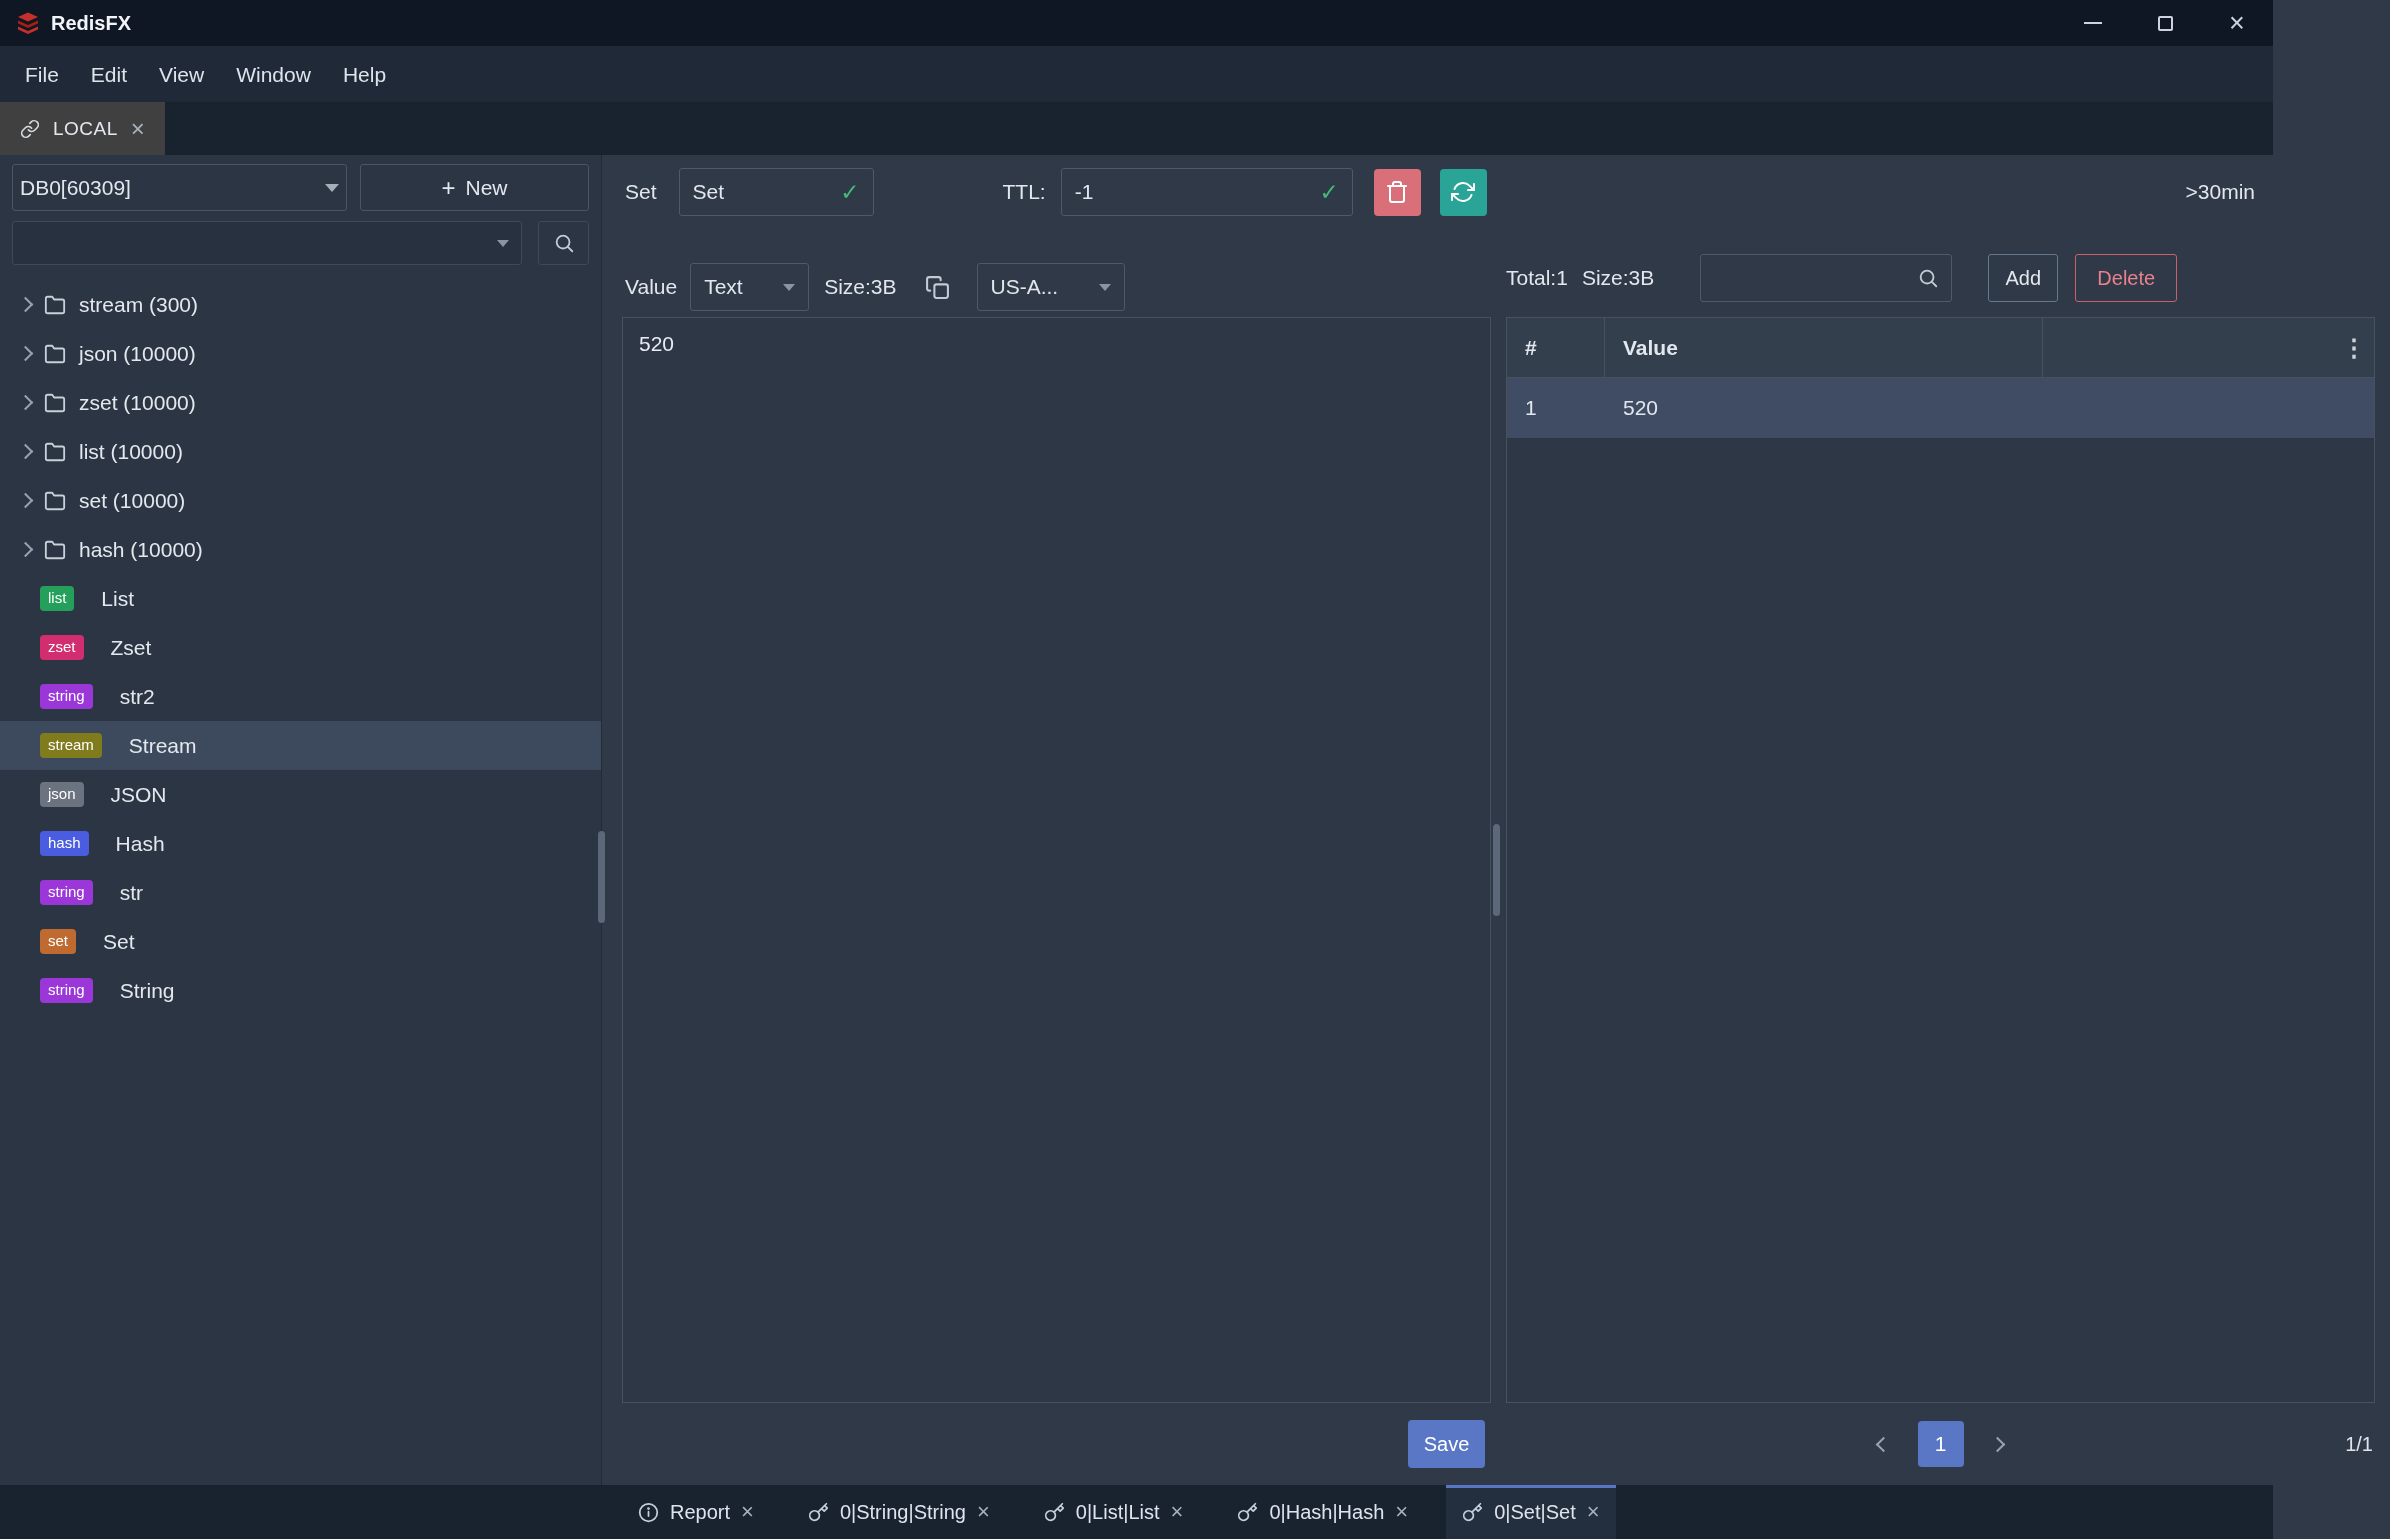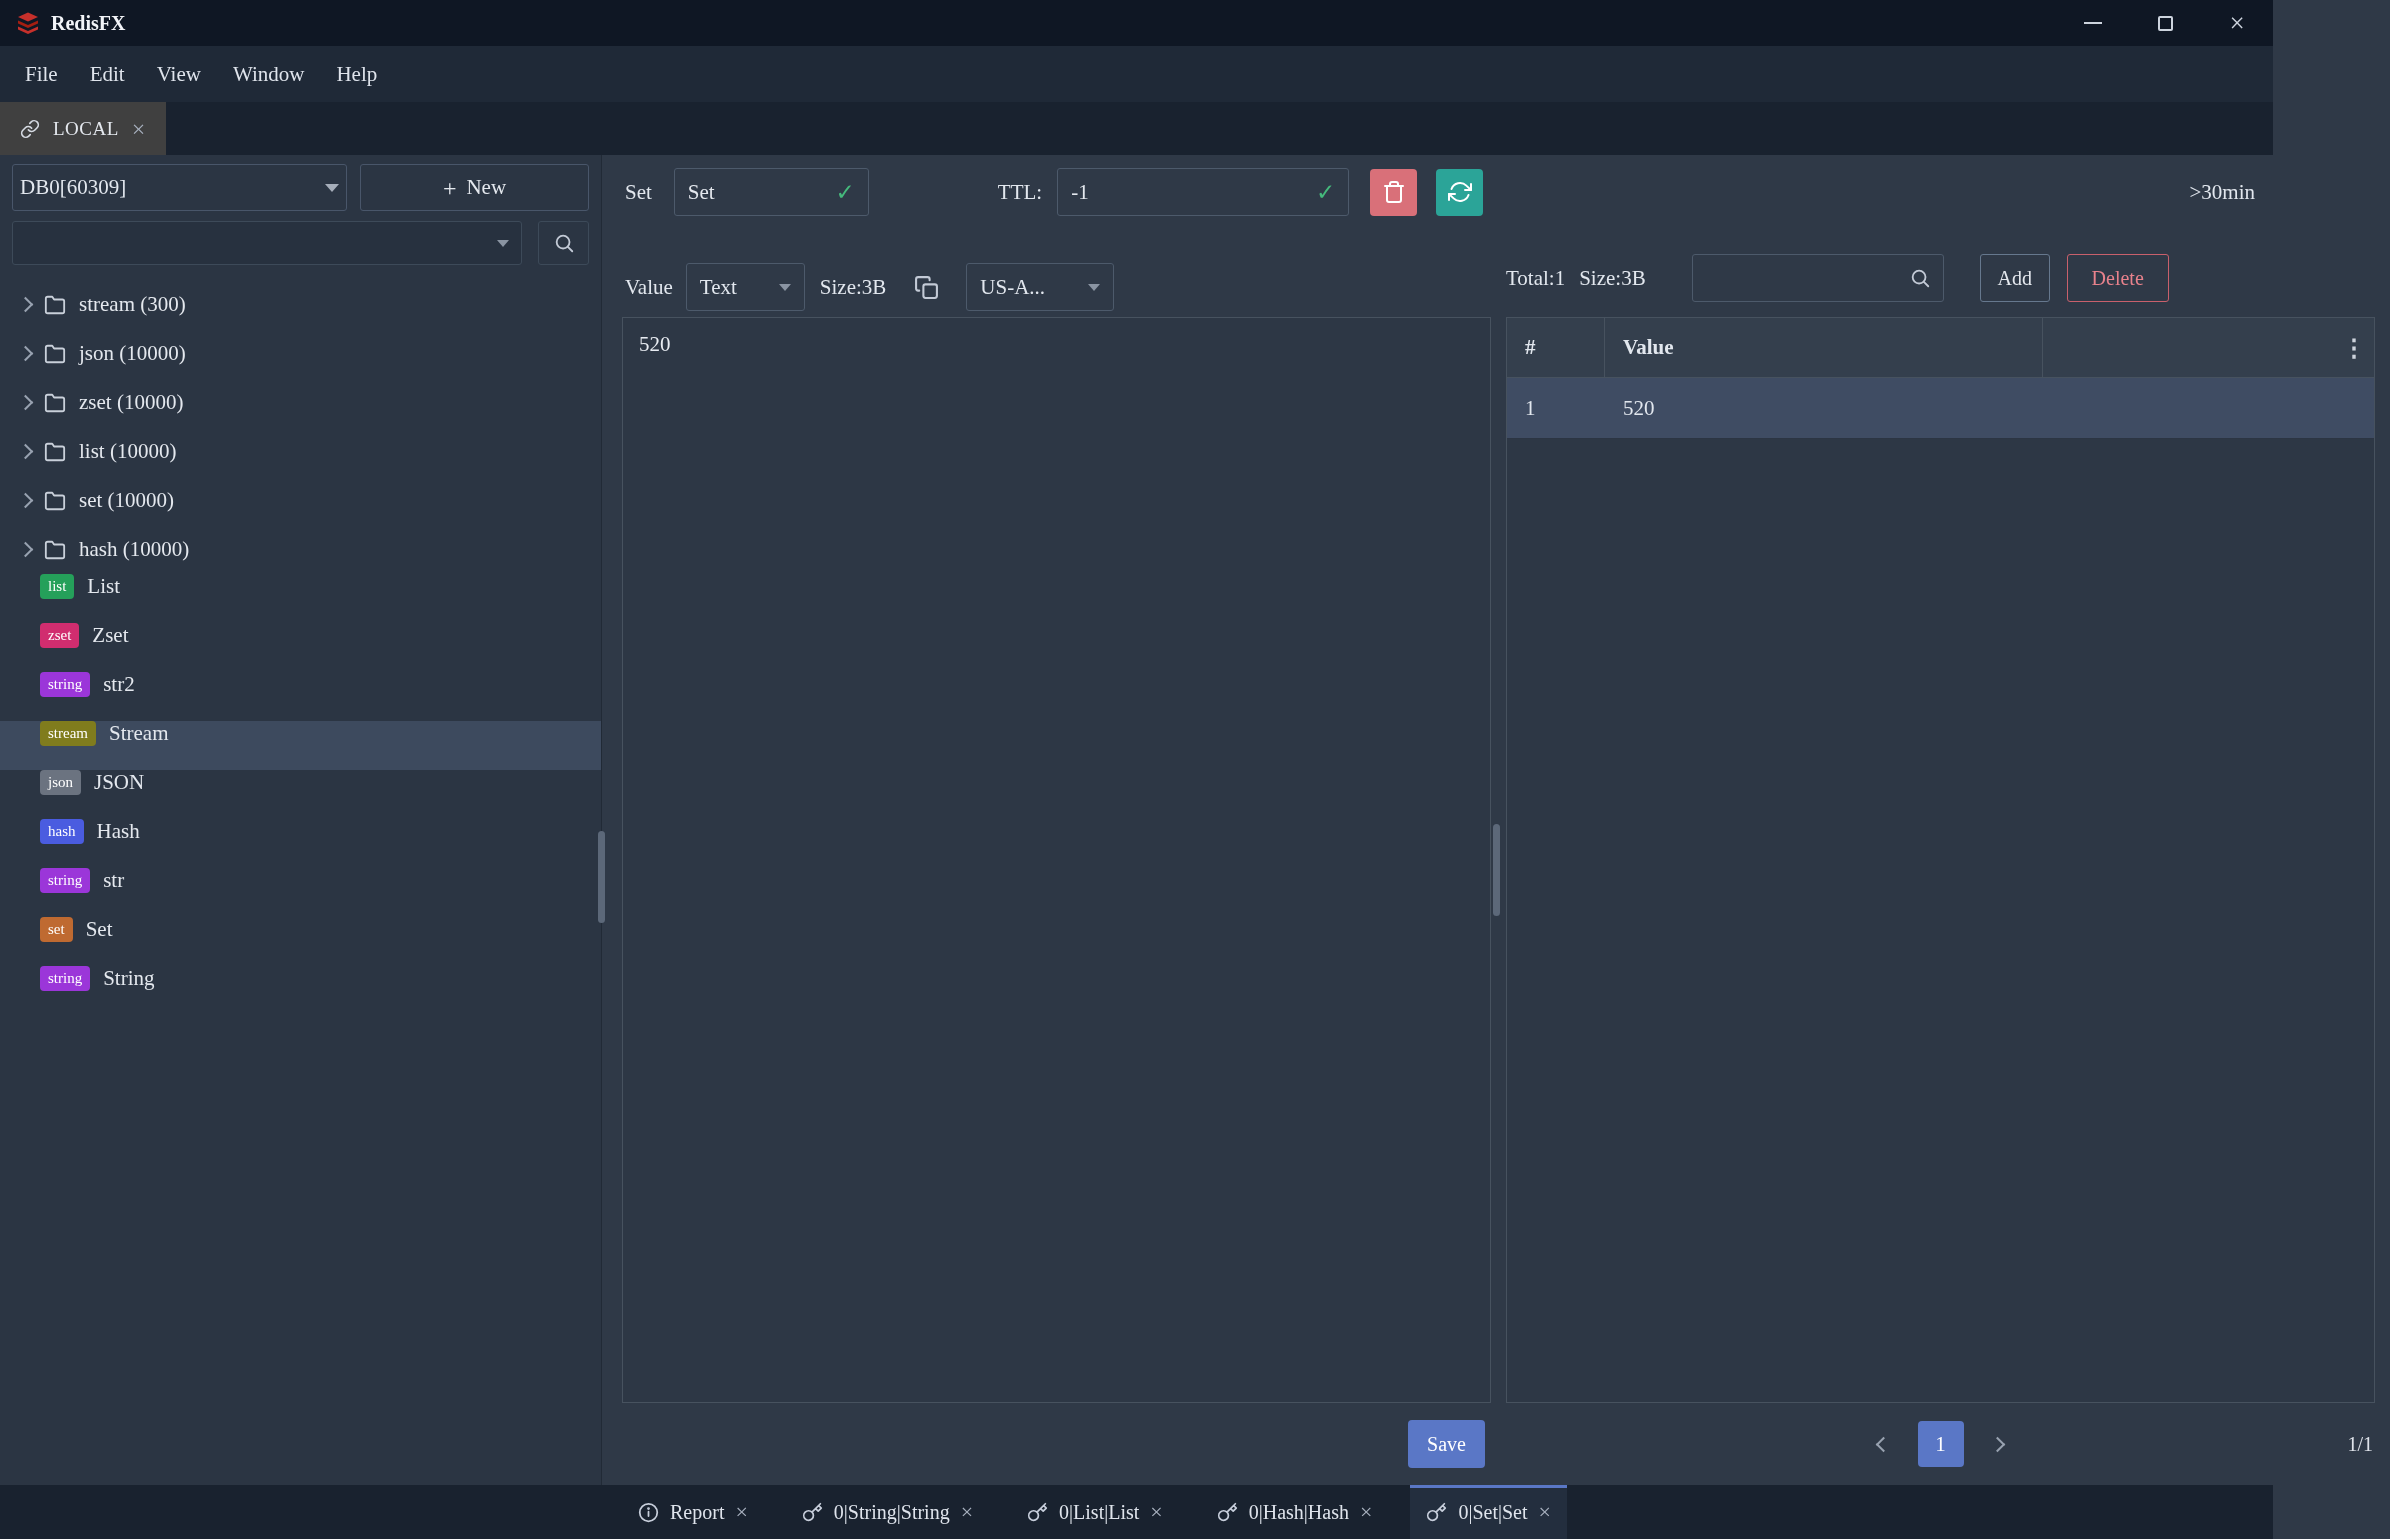--- a/index.html
+++ b/index.html
@@ -1,21 +1,21 @@
 <!DOCTYPE html>
 <html><head>
 <meta charset="utf-8">
 <style>
   * { margin:0; padding:0; box-sizing:border-box; }
   html,body { width:2391px; height:1539px; }
   body {
     font-family:"Liberation Sans", sans-serif;
     background:#2f3947; color:#e2e7ee; overflow:hidden;
   }
-  #app { position:relative; width:2273px; height:1539px;font-family:Liberation Serif, serif; }
+  #app { position:relative; width:2273px; height:1539px; }
 
   
   .titlebar { position:absolute; top:0; left:0; right:0; height:46px; background:#0f1724; display:flex; align-items:center; }
   .title-left { display:flex; align-items:center; gap:11px; padding-left:16px; font-size:20px; font-weight:bold; color:#f2f4f8; }
   .win-controls { margin-left:auto; display:flex; height:100%; }
   .win-btn { width:72px; height:100%; display:flex; align-items:center; justify-content:center; color:#cdd4de; }
   .win-btn .bar { width:18px; height:2px; background:#cdd4de; }
   .win-btn .box { width:15px; height:15px; border:2px solid #cdd4de; border-radius:2px; }
   .win-btn.close { font-size:27px; font-weight:normal; }
 
@@ -37,21 +37,21 @@
   .db-select { width:335px; height:47px; border:1px solid #49566a; border-radius:3px; display:flex; align-items:center; padding:0 7px; font-size:21px; background:#2b3543; }
   .new-btn { flex:1; height:47px; border:1px solid #49566a; border-radius:3px; display:flex; align-items:center; justify-content:center; gap:10px; font-size:21px; background:#2b3543; color:#e4e8ee; }
   .new-btn .plus { font-size:24px; line-height:1; }
   .sidebar-row2 { display:flex; gap:16px; padding:10px 12px 0 12px; align-items:center; }
   .search-combo { flex:1; height:44px; background:#27313f; border:1px solid #3d4a59; border-radius:3px; display:flex; align-items:center; padding:0 12px; }
   .search-combo input { flex:1; background:transparent; border:none; outline:none; color:#e4e8ee; font-size:20px; font-family:inherit; }
   .search-btn { width:51px; height:44px; border:1px solid #3d4a59; border-radius:3px; background:#2b3543; display:flex; align-items:center; justify-content:center; }
 
   .tree { margin-top:15px; }
   .tree-row { height:49px; display:flex; align-items:center; padding-left:20px; font-size:21px; gap:13px; color:#e4e8ee; }
-  .key-row { height:49px; display:flex; align-items:flex-start; padding-left:40px; font-size:21px; gap:13px; color:#e4e8ee; }
+  .key-row { height:49px; display:flex; align-items:center; padding-left:40px; font-size:21px; gap:27px; color:#e4e8ee; }
   .key-row.selected { background:#3d4a5e; }
   .badge { font-size:15px; color:#ffffff; padding:4px 8px; border-radius:4px; line-height:1.1; }
 
   .chev { width:11px; height:11px; border-style:solid; border-color:#98a2b0; border-width:2px 2px 0 0; display:inline-block; }
   .chev.r { transform:rotate(45deg); }
   .chev.l { transform:rotate(-135deg); }
 
   .caret-down { width:0; height:0; border-left:7px solid transparent; border-right:7px solid transparent; border-top:8px solid #a6aeba; }
   .caret-down.sm { border-left-width:6px; border-right-width:6px; border-top-width:7px; border-top-color:#8a94a2; }
 

